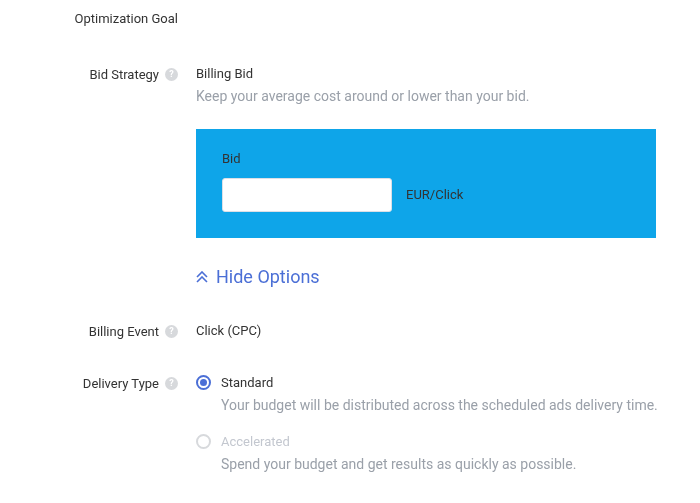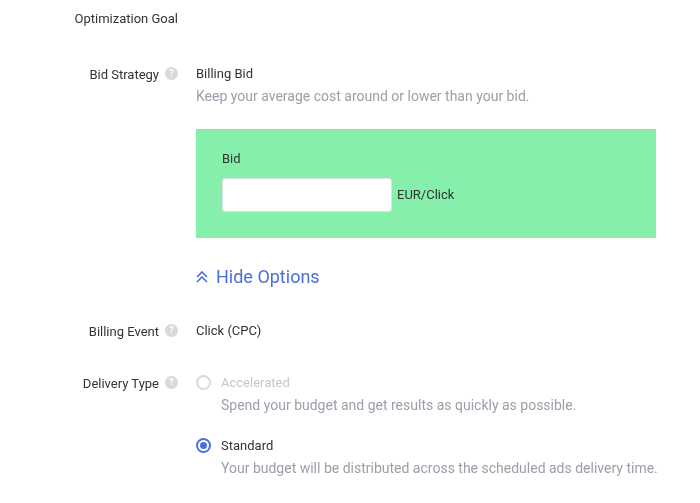--- a/index.html
+++ b/index.html
@@ -20,21 +20,21 @@
   }
   .label-col {
     width: 196px;
     text-align: right;
     padding-right: 18px;
     padding-top: 1px;
     color: #333;
     font-size: 13px;
     display: flex;
     justify-content: flex-end;
-    align-items: flex-start;
+    align-items: center;
     gap: 6px;
   }
   .value-col {
     flex: 1;
     max-width: 490px;
   }
   .help-icon {
     display: inline-flex;
     width: 13px;
     height: 13px;
@@ -49,30 +49,30 @@
     cursor: default;
   }
   .value-text { color: #333; font-size: 13px; }
   .desc {
     color: #9aa0a9;
     font-size: 14px;
     margin-top: 6px;
     line-height: 1.4;
   }
   .bid-panel {
-    background: #86efac;
+    background: #0ea5e9;
     margin-top: 22px;
     padding: 22px 26px 26px;
     width: 460px;
   }
   .bid-title { color: #333; font-size: 13px; margin-bottom: 12px; }
   .bid-inputrow {
     display: flex;
     align-items: center;
-    gap: 5px;
+    gap: 14px;
   }
   .bid-input {
     width: 170px;
     height: 34px;
     border: 1px solid #dcdfe6;
     border-radius: 3px;
     background: #fff;
     padding: 0 10px;
     font-size: 13px;
   }
@@ -177,35 +177,35 @@
     </div>
   </div>
 
   <div class="row" style="margin-bottom:12px;">
     <div class="label-col">
       <span>Delivery Type</span>
       <span class="help-icon">?</span>
     </div>
     <div class="value-col">
 
-      <div class="option-block" style="margin-bottom:22px;">
-        <div class="radio-option">
-          <span class="radio-outer disabled"></span>
-          <span class="radio-label disabled">Accelerated</span>
-        </div>
-        <div class="desc desc-indent">Spend your budget and get results as quickly as possible.</div>
-      </div>
-
       <div class="option-block">
         <div class="radio-option">
           <span class="radio-outer">
             <span class="radio-inner"></span>
           </span>
           <span class="radio-label">Standard</span>
         </div>
         <div class="desc desc-indent">Your budget will be distributed across the scheduled ads delivery time.</div>
       </div>
 
+      <div class="option-block" style="margin-bottom:22px;">
+        <div class="radio-option">
+          <span class="radio-outer disabled"></span>
+          <span class="radio-label disabled">Accelerated</span>
+        </div>
+        <div class="desc desc-indent">Spend your budget and get results as quickly as possible.</div>
+      </div>
+
 
     </div>
   </div>
 
 </div>
 
 </body></html>

